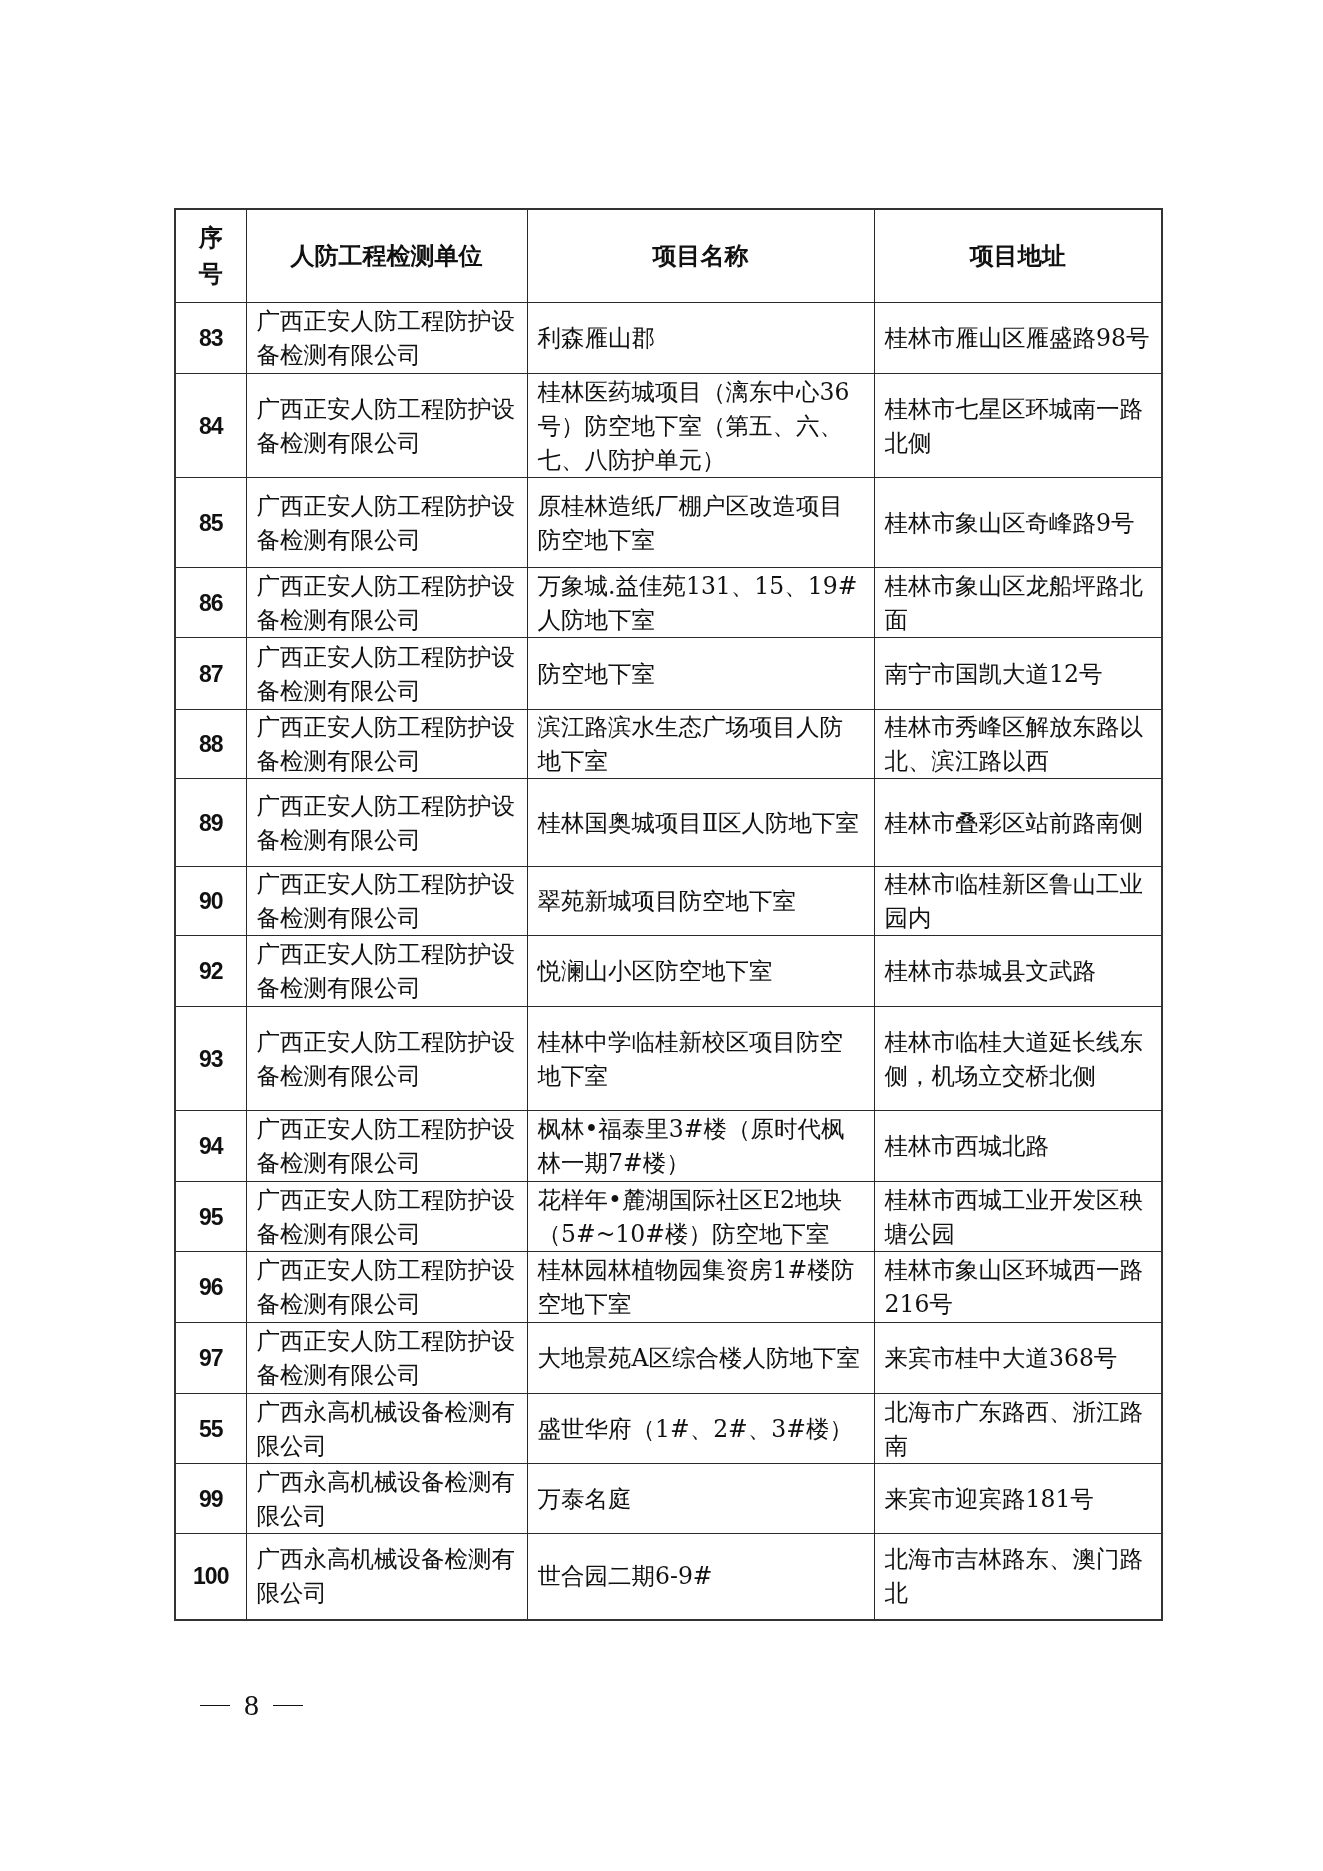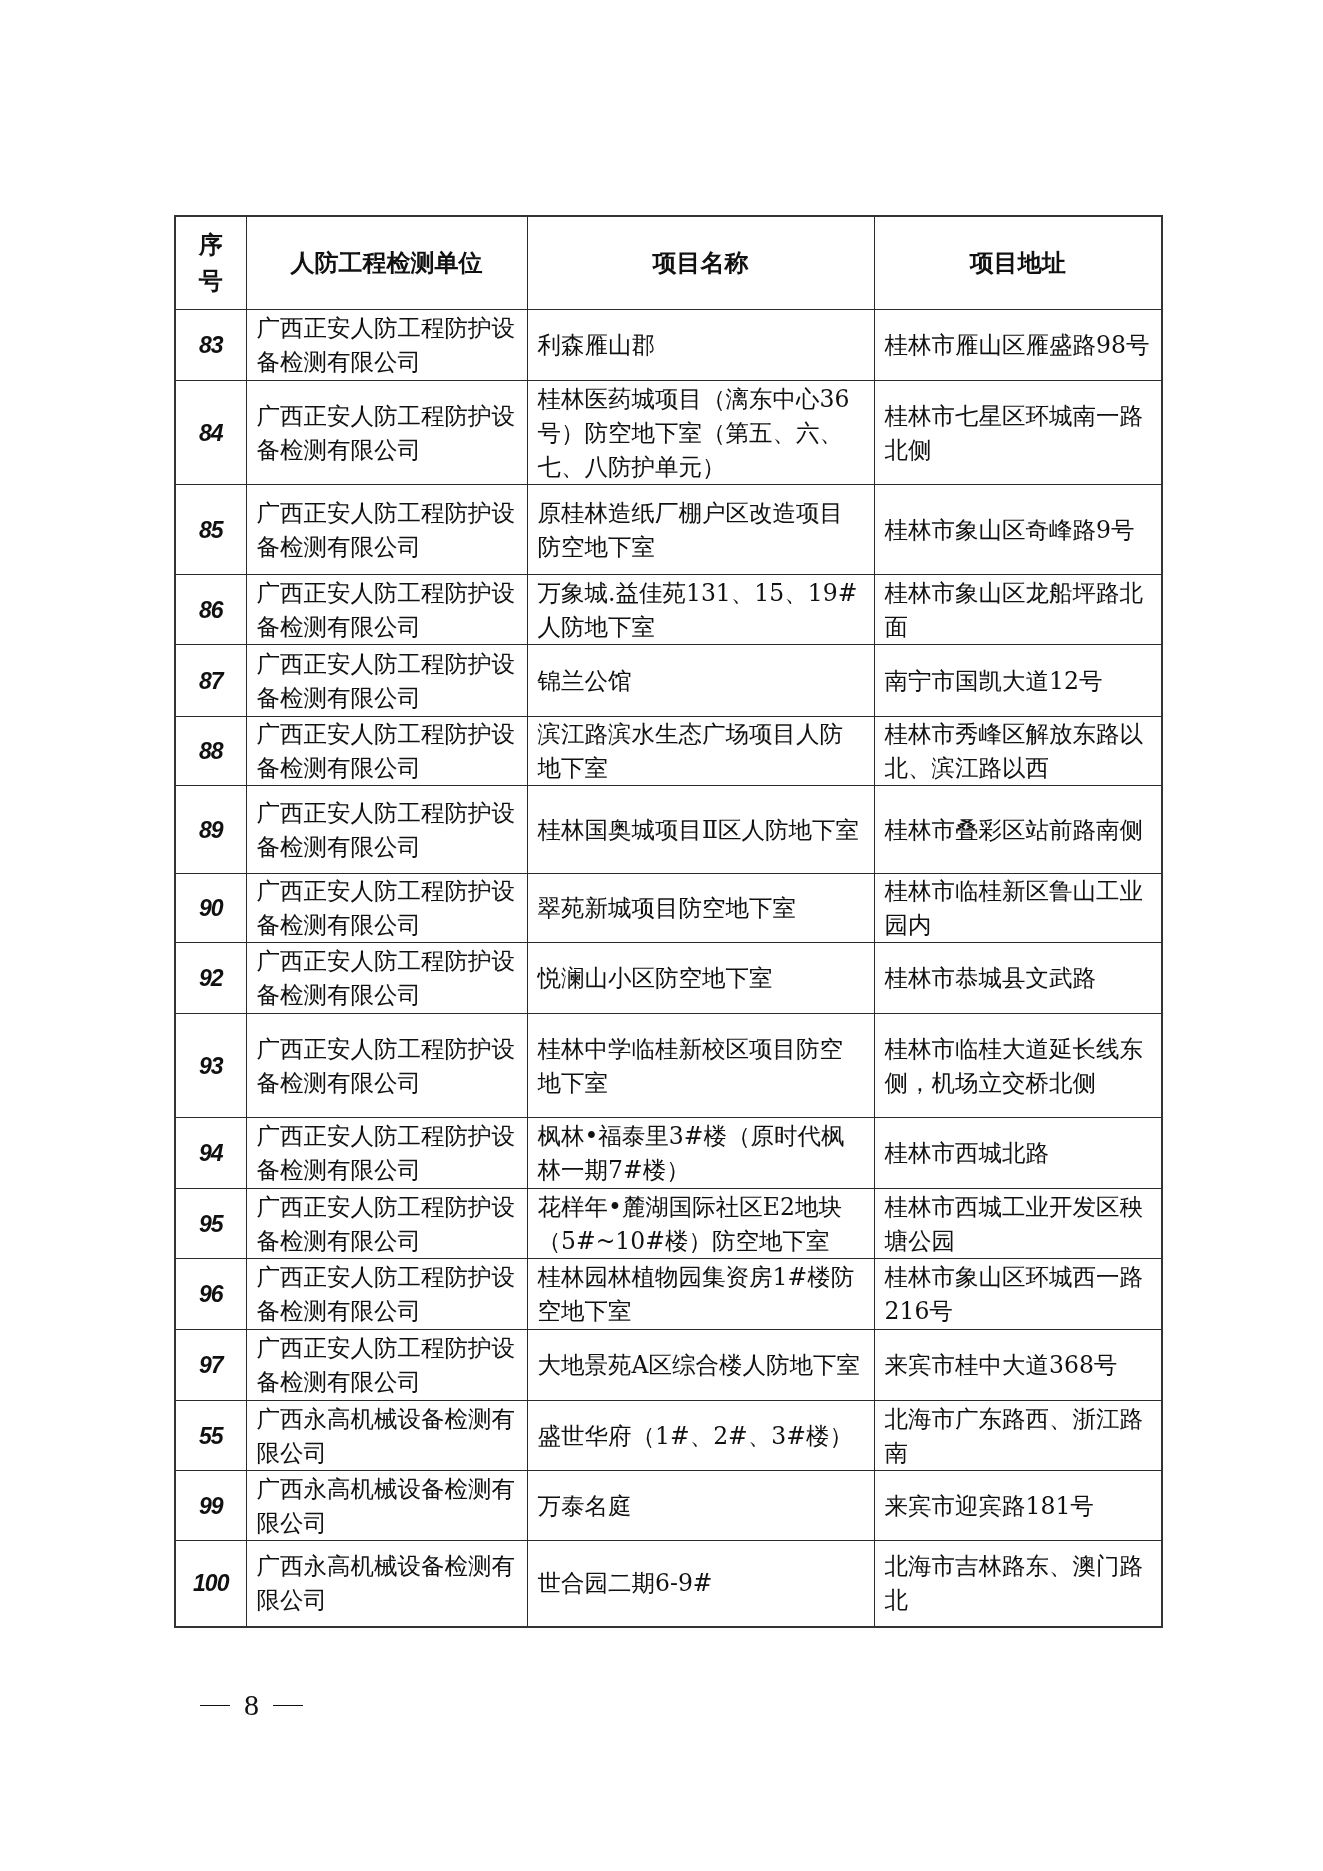--- a/index.html
+++ b/index.html
@@ -18,21 +18,21 @@
     .page {
       position: absolute;
       left: 0; top: 0;
       width: 1323px;
       height: 1871px;
       background: #ffffff;
     }
     table.list {
       position: absolute;
       left: 174px;
-      top: 215px;
+      top: 208px;
       border-collapse: collapse;
       table-layout: fixed;
       width: 987px;
       border: 2px solid #333333;
     }
     table.list col.c-seq { width: 71px; }
     table.list col.c-unit { width: 281px; }
     table.list col.c-name { width: 347px; }
     table.list col.c-addr { width: 288px; }
     table.list th, table.list td {
@@ -66,21 +66,20 @@
       text-align: left;
       word-break: break-all;
     }
     table.list td.seq {
       text-align: center;
       padding: 0;
       font-family: "Liberation Sans", "DejaVu Sans", sans-serif;
       font-weight: bold;
       font-size: 23px;
       letter-spacing: -1px;
-      font-style: italic;
     }
     .footer-pagenum {
       position: absolute;
       left: 200px;
       top: 1688px;
       font-family: "Liberation Serif", "DejaVu Serif", serif;
       font-size: 30px;
       color: #111111;
       display: flex;
       align-items: center;
@@ -134,21 +133,21 @@
         </tr>
         <tr style="height: 70px;">
           <td class="seq">86</td>
           <td>广西正安人防工程防护设备检测有限公司</td>
           <td>万象城.益佳苑131、15、19#人防地下室</td>
           <td>桂林市象山区龙船坪路北面</td>
         </tr>
         <tr style="height: 72px;">
           <td class="seq">87</td>
           <td>广西正安人防工程防护设备检测有限公司</td>
-          <td>锦兰公馆</td>
+          <td>防空地下室</td>
           <td>南宁市国凯大道12号</td>
         </tr>
         <tr style="height: 69px;">
           <td class="seq">88</td>
           <td>广西正安人防工程防护设备检测有限公司</td>
           <td>滨江路滨水生态广场项目人防地下室</td>
           <td>桂林市秀峰区解放东路以北、滨江路以西</td>
         </tr>
         <tr style="height: 88px;">
           <td class="seq">89</td>

